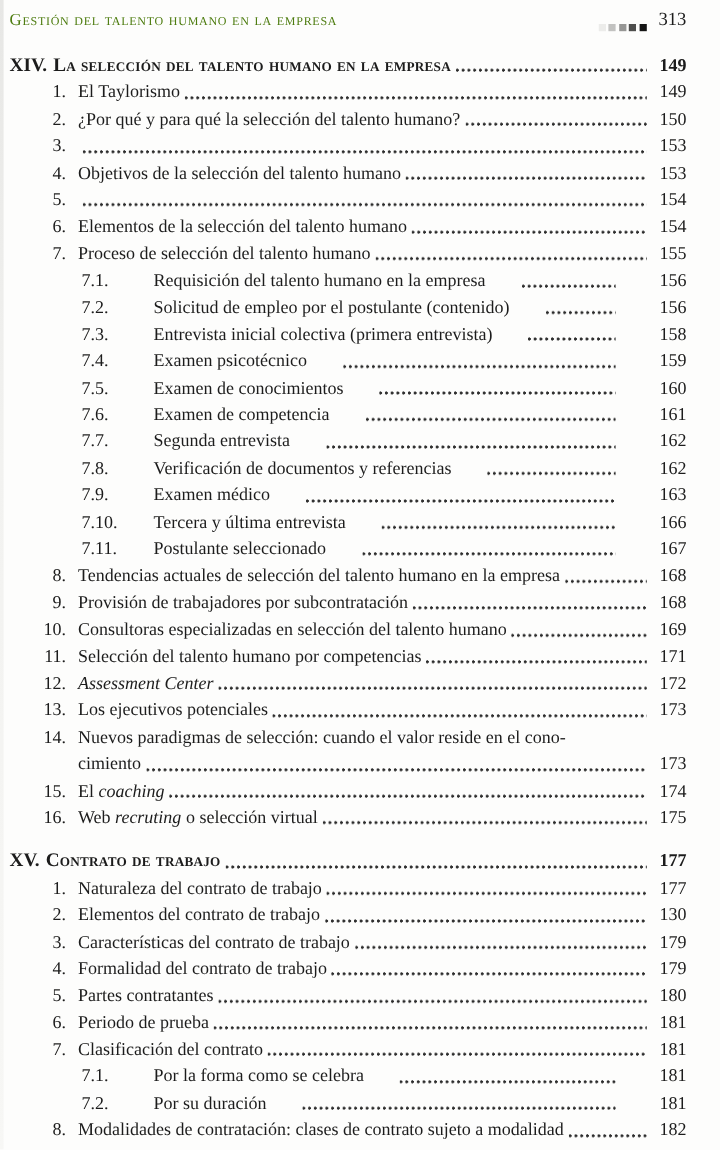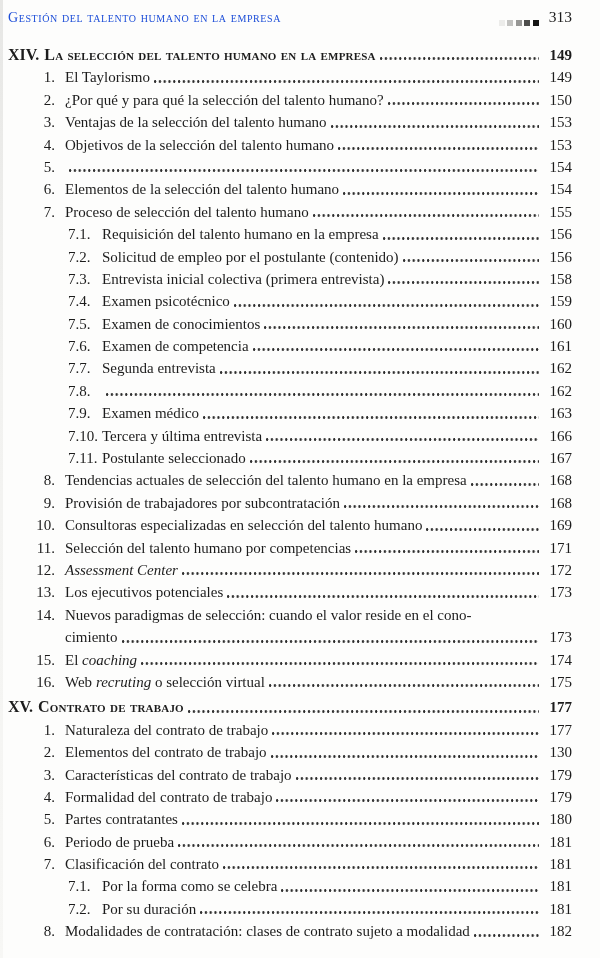--- a/index.html
+++ b/index.html
@@ -24,48 +24,48 @@
 
   
   .pagehead {
     display:flex; align-items:baseline;
     height:24px;
   }
   .pagehead .rtitle {
     font-variant:small-caps;
     font-size:14px;
     letter-spacing:0.6px;
-    color:#1d4ed8;
+    color:#4d7c0f;
     white-space:nowrap;
   }
   .pagehead .spacer { flex:1; }
   .marker {
     display:flex; gap:2.5px; align-self:center;
     margin:6px 10px 0 0;
   }
   .marker i { width:6px; height:6px; display:block; }
   .pagehead .pnum { font-size:15.5px;text-align:center; }
 
   
   .toc { margin-top:12px; }
   .row {
     display:flex; align-items:baseline;
     height:22.4px; line-height:22.4px;
     font-size:15px;
     white-space:nowrap;
   }
-  .row.gap { margin-top:3px; }
+  .row.gap { margin-top:14px; }
 
   .chapter { font-weight:700; }
   .chapter .num { font-size:16px; margin-right:5px; }
   .chapter .title { font-variant:small-caps; font-size:16px; letter-spacing:0.2px; }
 
   .l1 { padding-left:28px; }
   .l1 .num { flex:0 0 19px; text-align:right; margin-right:10px; }
-  .l2 { padding-left:60px; }
+  .l2 { padding-left:60px;gap:26px; }
   .l2 .num { flex:0 0 34px; text-align:left; }
 
   .title { flex:0 0 auto; }
   .it { font-style:italic; }
 
   .leader {
     flex:1 1 8px;
     min-width:8px;
     align-self:flex-end;
     height:3px;
@@ -109,21 +109,20 @@
         <span class="page-col">149</span>
       </div>
       <div class="row l1">
         <span class="num">2.</span>
         <span class="title">¿Por qué y para qué la selección del talento humano?</span>
         <span class="leader"></span>
         <span class="page-col">150</span>
       </div>
       <div class="row l1">
         <span class="num">3.</span>
-        <span class="title">Ventajas de la selección del talento humano</span>
         <span class="leader"></span>
         <span class="page-col">153</span>
       </div>
       <div class="row l1">
         <span class="num">4.</span>
         <span class="title">Objetivos de la selección del talento humano</span>
         <span class="leader"></span>
         <span class="page-col">153</span>
       </div>
       <div class="row l1">
@@ -180,20 +179,21 @@
         <span class="page-col">161</span>
       </div>
       <div class="row l2">
         <span class="num">7.7.</span>
         <span class="title">Segunda entrevista</span>
         <span class="leader"></span>
         <span class="page-col">162</span>
       </div>
       <div class="row l2">
         <span class="num">7.8.</span>
+        <span class="title">Verificación de documentos y referencias</span>
         <span class="leader"></span>
         <span class="page-col">162</span>
       </div>
       <div class="row l2">
         <span class="num">7.9.</span>
         <span class="title">Examen médico</span>
         <span class="leader"></span>
         <span class="page-col">163</span>
       </div>
       <div class="row l2">

